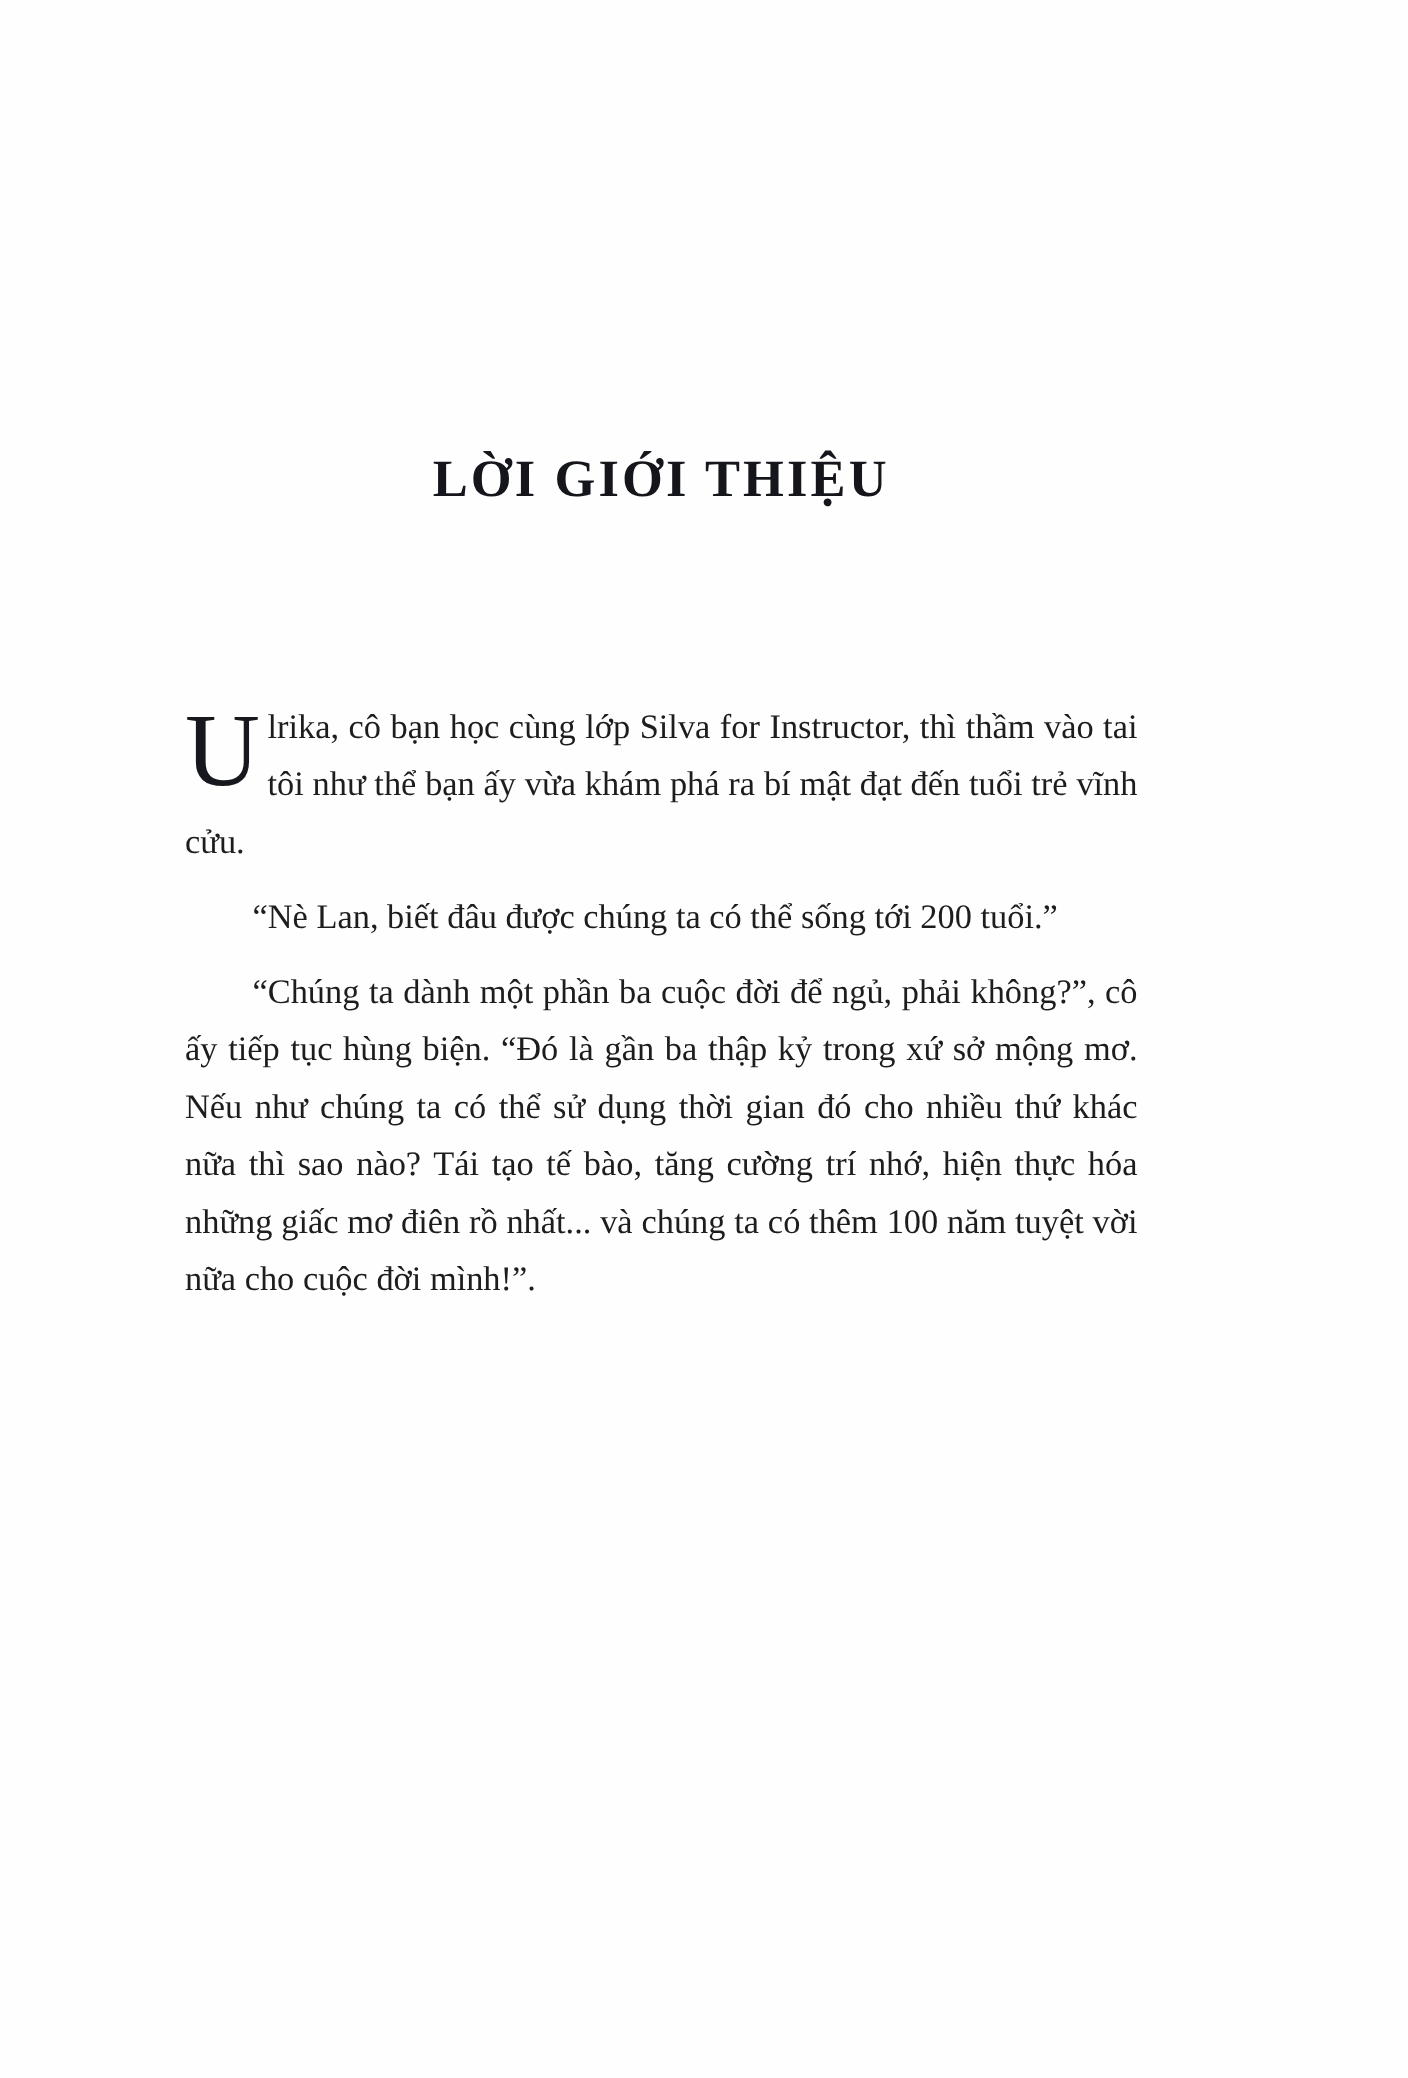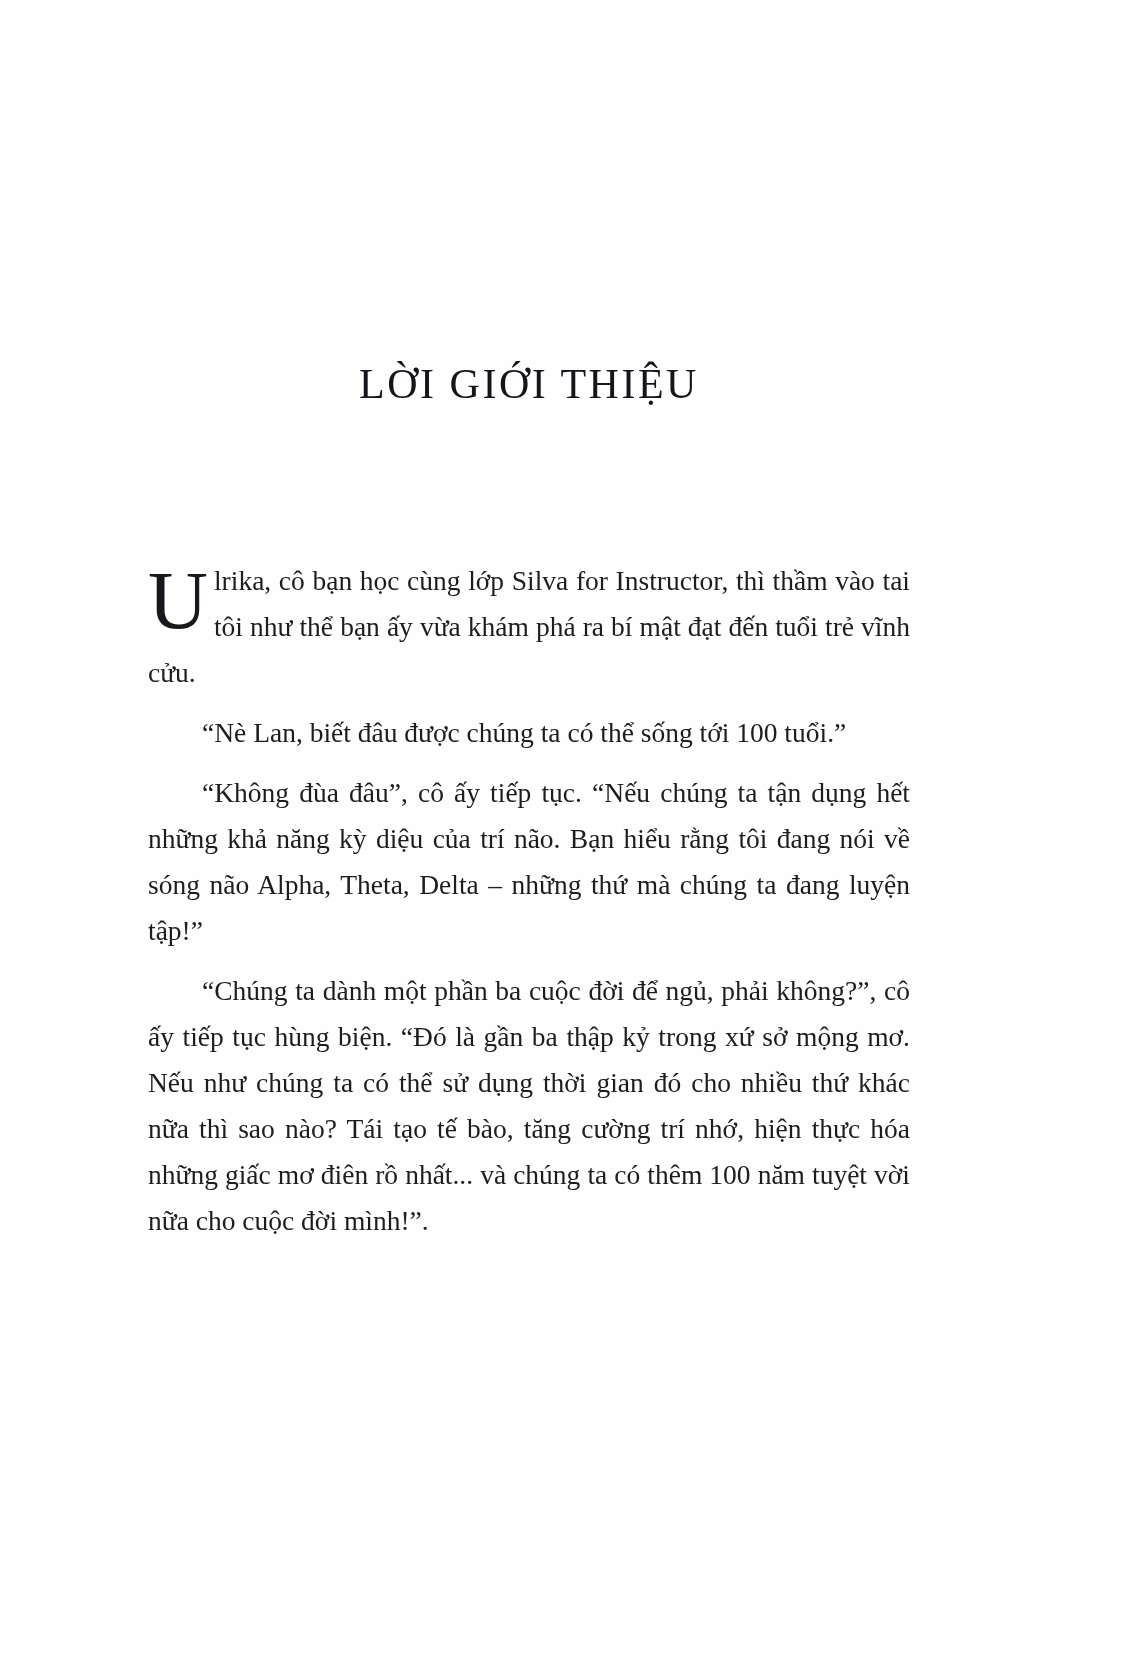--- a/index.html
+++ b/index.html
@@ -23,21 +23,21 @@
   }
   .content {
     position: absolute;
     left: 148px;
     top: 0;
     width: 762px;
   }
   .chapter-title {
     text-align: center;
     font-size: 42px;
-    font-weight: normal;
+    font-weight: bold;
     letter-spacing: 2.5px;
     color: #14161c;
     margin: 0;
     padding-top: 360px;
     font-family: "Liberation Serif", "DejaVu Serif", serif;
   }
   .body-block {
     margin-top: 150px;
   }
   p.para {
@@ -71,22 +71,21 @@
 <div class="page">
   <div class="content">
 
     <h1 class="chapter-title">LỜI GIỚI THIỆU</h1>
 
     <div class="body-block">
 
       <p class="para first"><span class="dropcap">U</span><span>lrika, cô bạn học cùng lớp Silva for Instructor, thì thầm vào tai tôi như thể bạn ấy vừa khám phá ra bí mật đạt đến tuổi trẻ vĩnh cửu.</span></p>
       <div class="clearer"></div>
 
-      <p class="para">“Nè Lan, biết đâu được chúng ta có thể sống tới 100 tuổi.”</p>
+      <p class="para">“Nè Lan, biết đâu được chúng ta có thể sống tới 200 tuổi.”</p>
 
 
-      <p class="para">“Không đùa đâu”, cô ấy tiếp tục. “Nếu chúng ta tận dụng hết những khả năng kỳ diệu của trí não. Bạn hiểu rằng tôi đang nói về sóng não Alpha, Theta, Delta – những thứ mà chúng ta đang luyện tập!”</p>
 
       <p class="para">“Chúng ta dành một phần ba cuộc đời để ngủ, phải không?”, cô ấy tiếp tục hùng biện. “Đó là gần ba thập kỷ trong xứ sở mộng mơ. Nếu như chúng ta có thể sử dụng thời gian đó cho nhiều thứ khác nữa thì sao nào? Tái tạo tế bào, tăng cường trí nhớ, hiện thực hóa những giấc mơ điên rồ nhất... và chúng ta có thêm 100 năm tuyệt vời nữa cho cuộc đời mình!”.</p>
 
     </div>
   </div>
 </div>
 
 </body></html>

